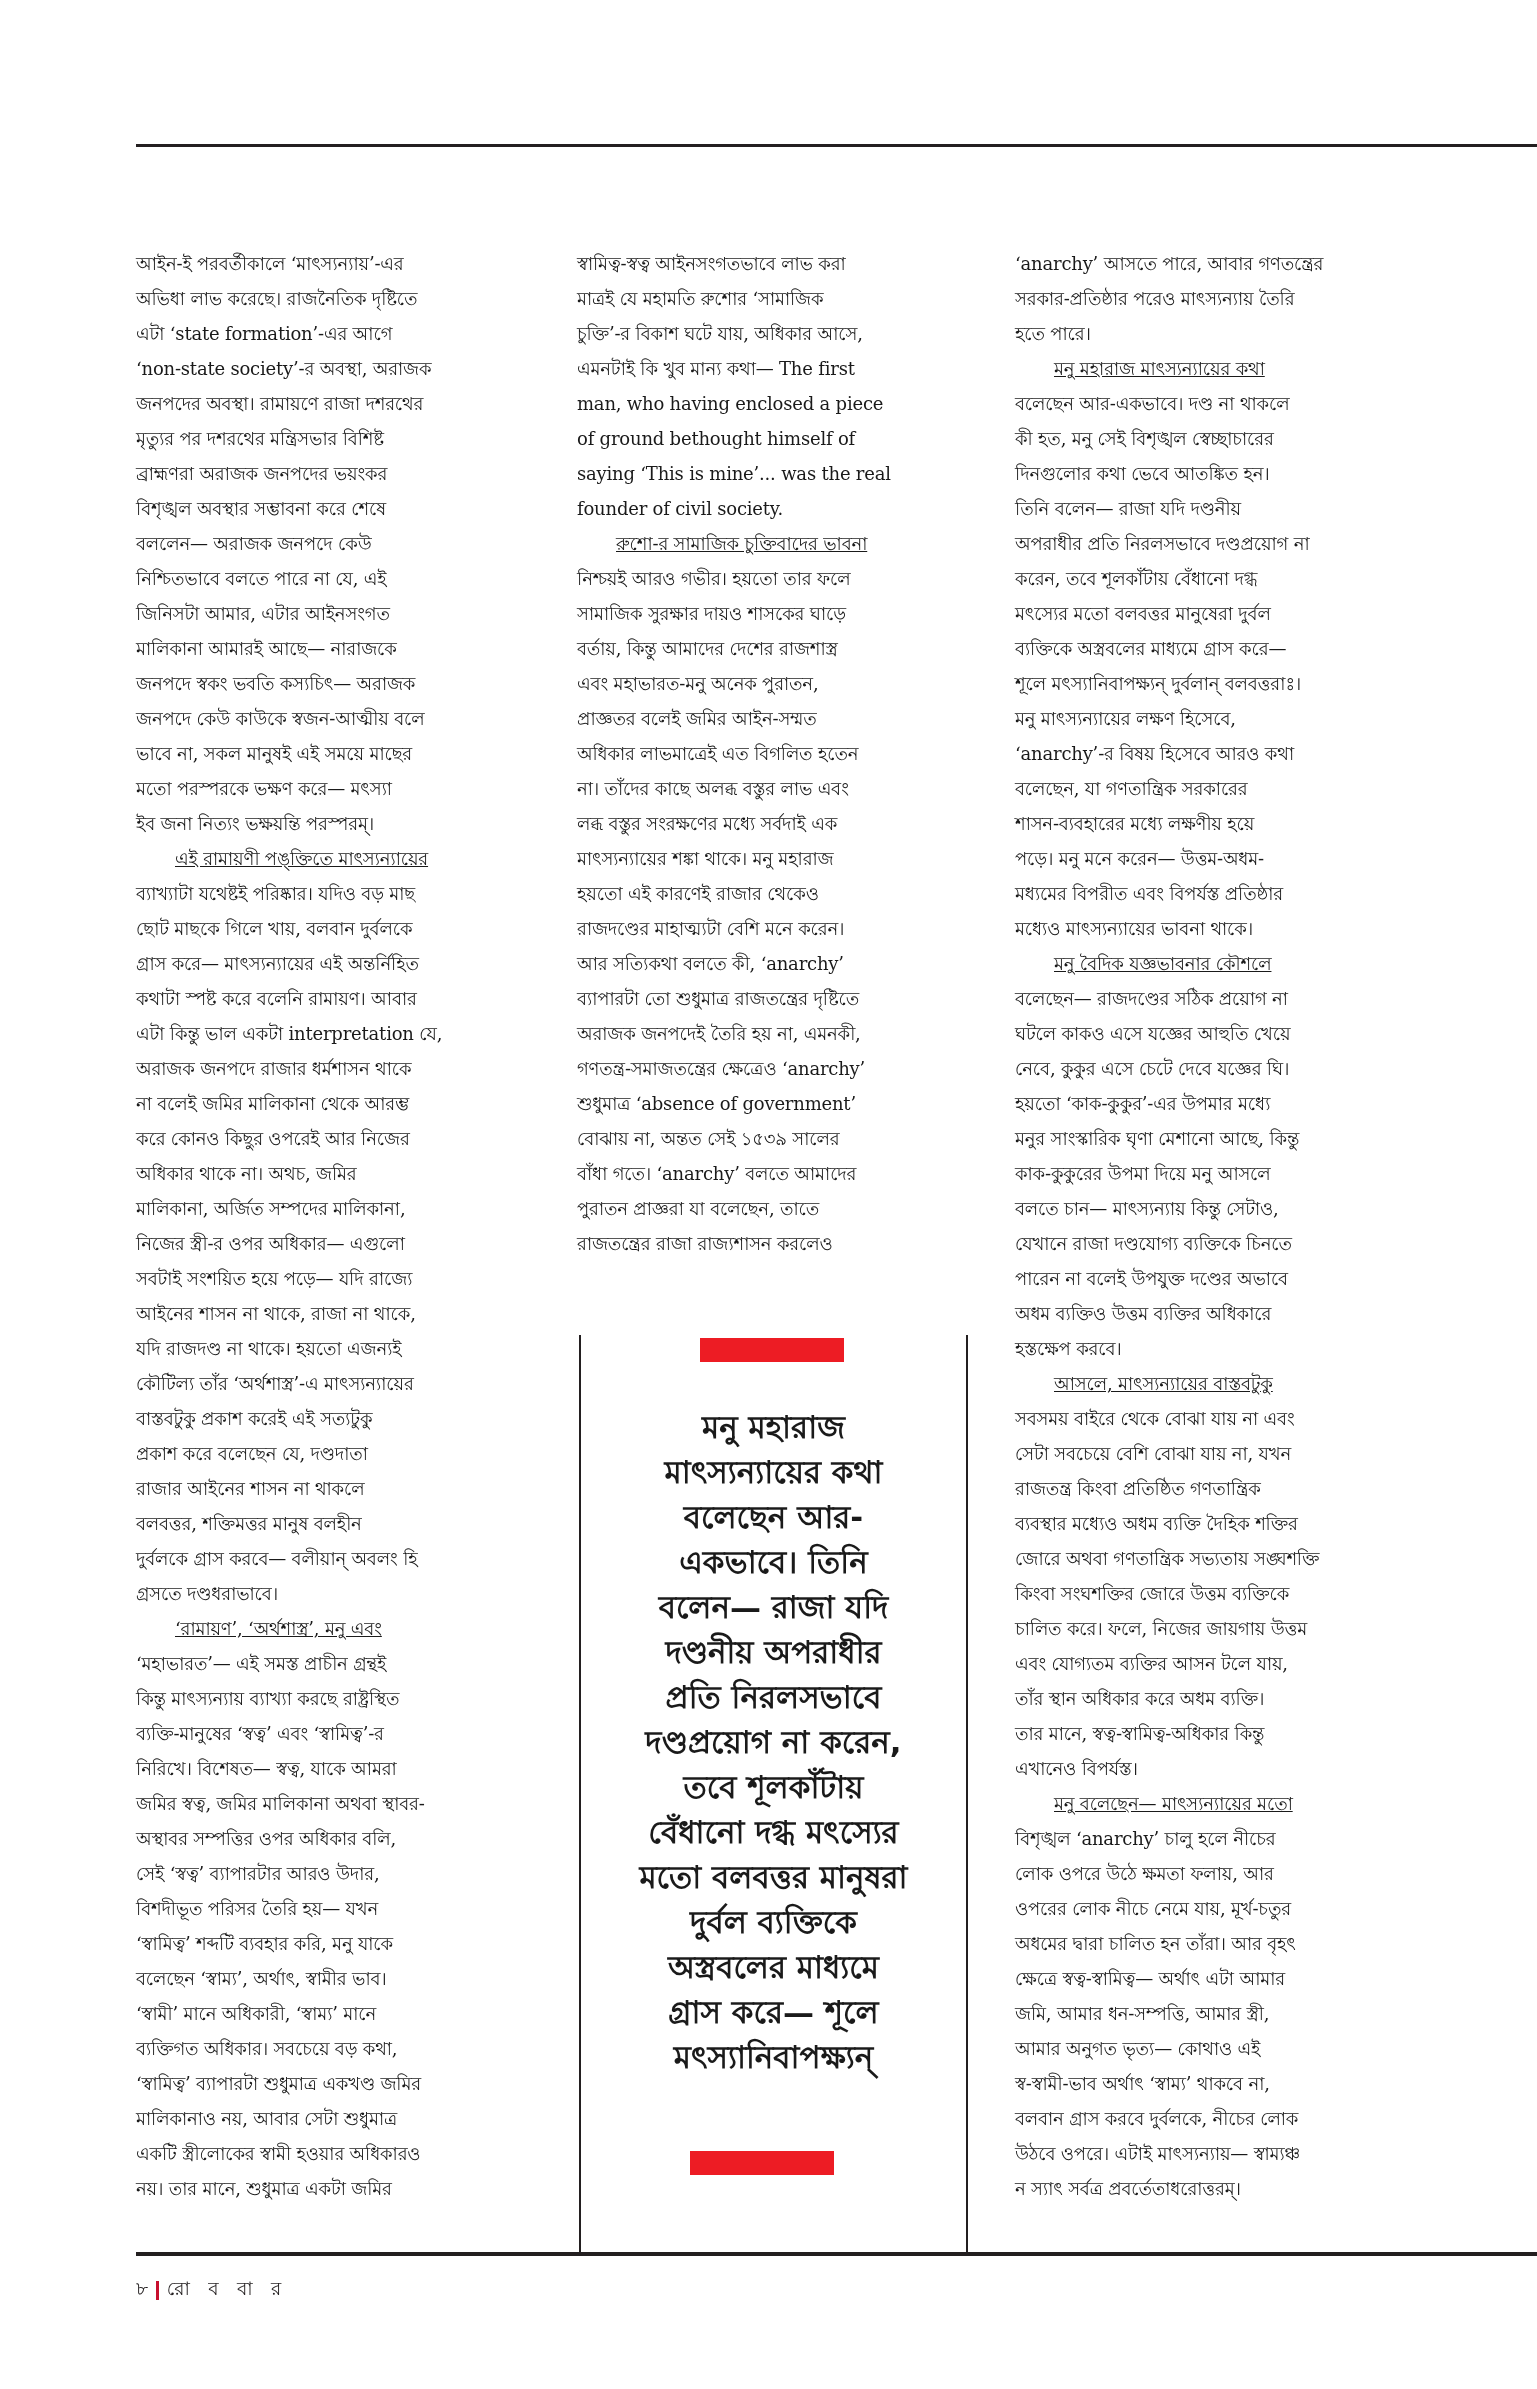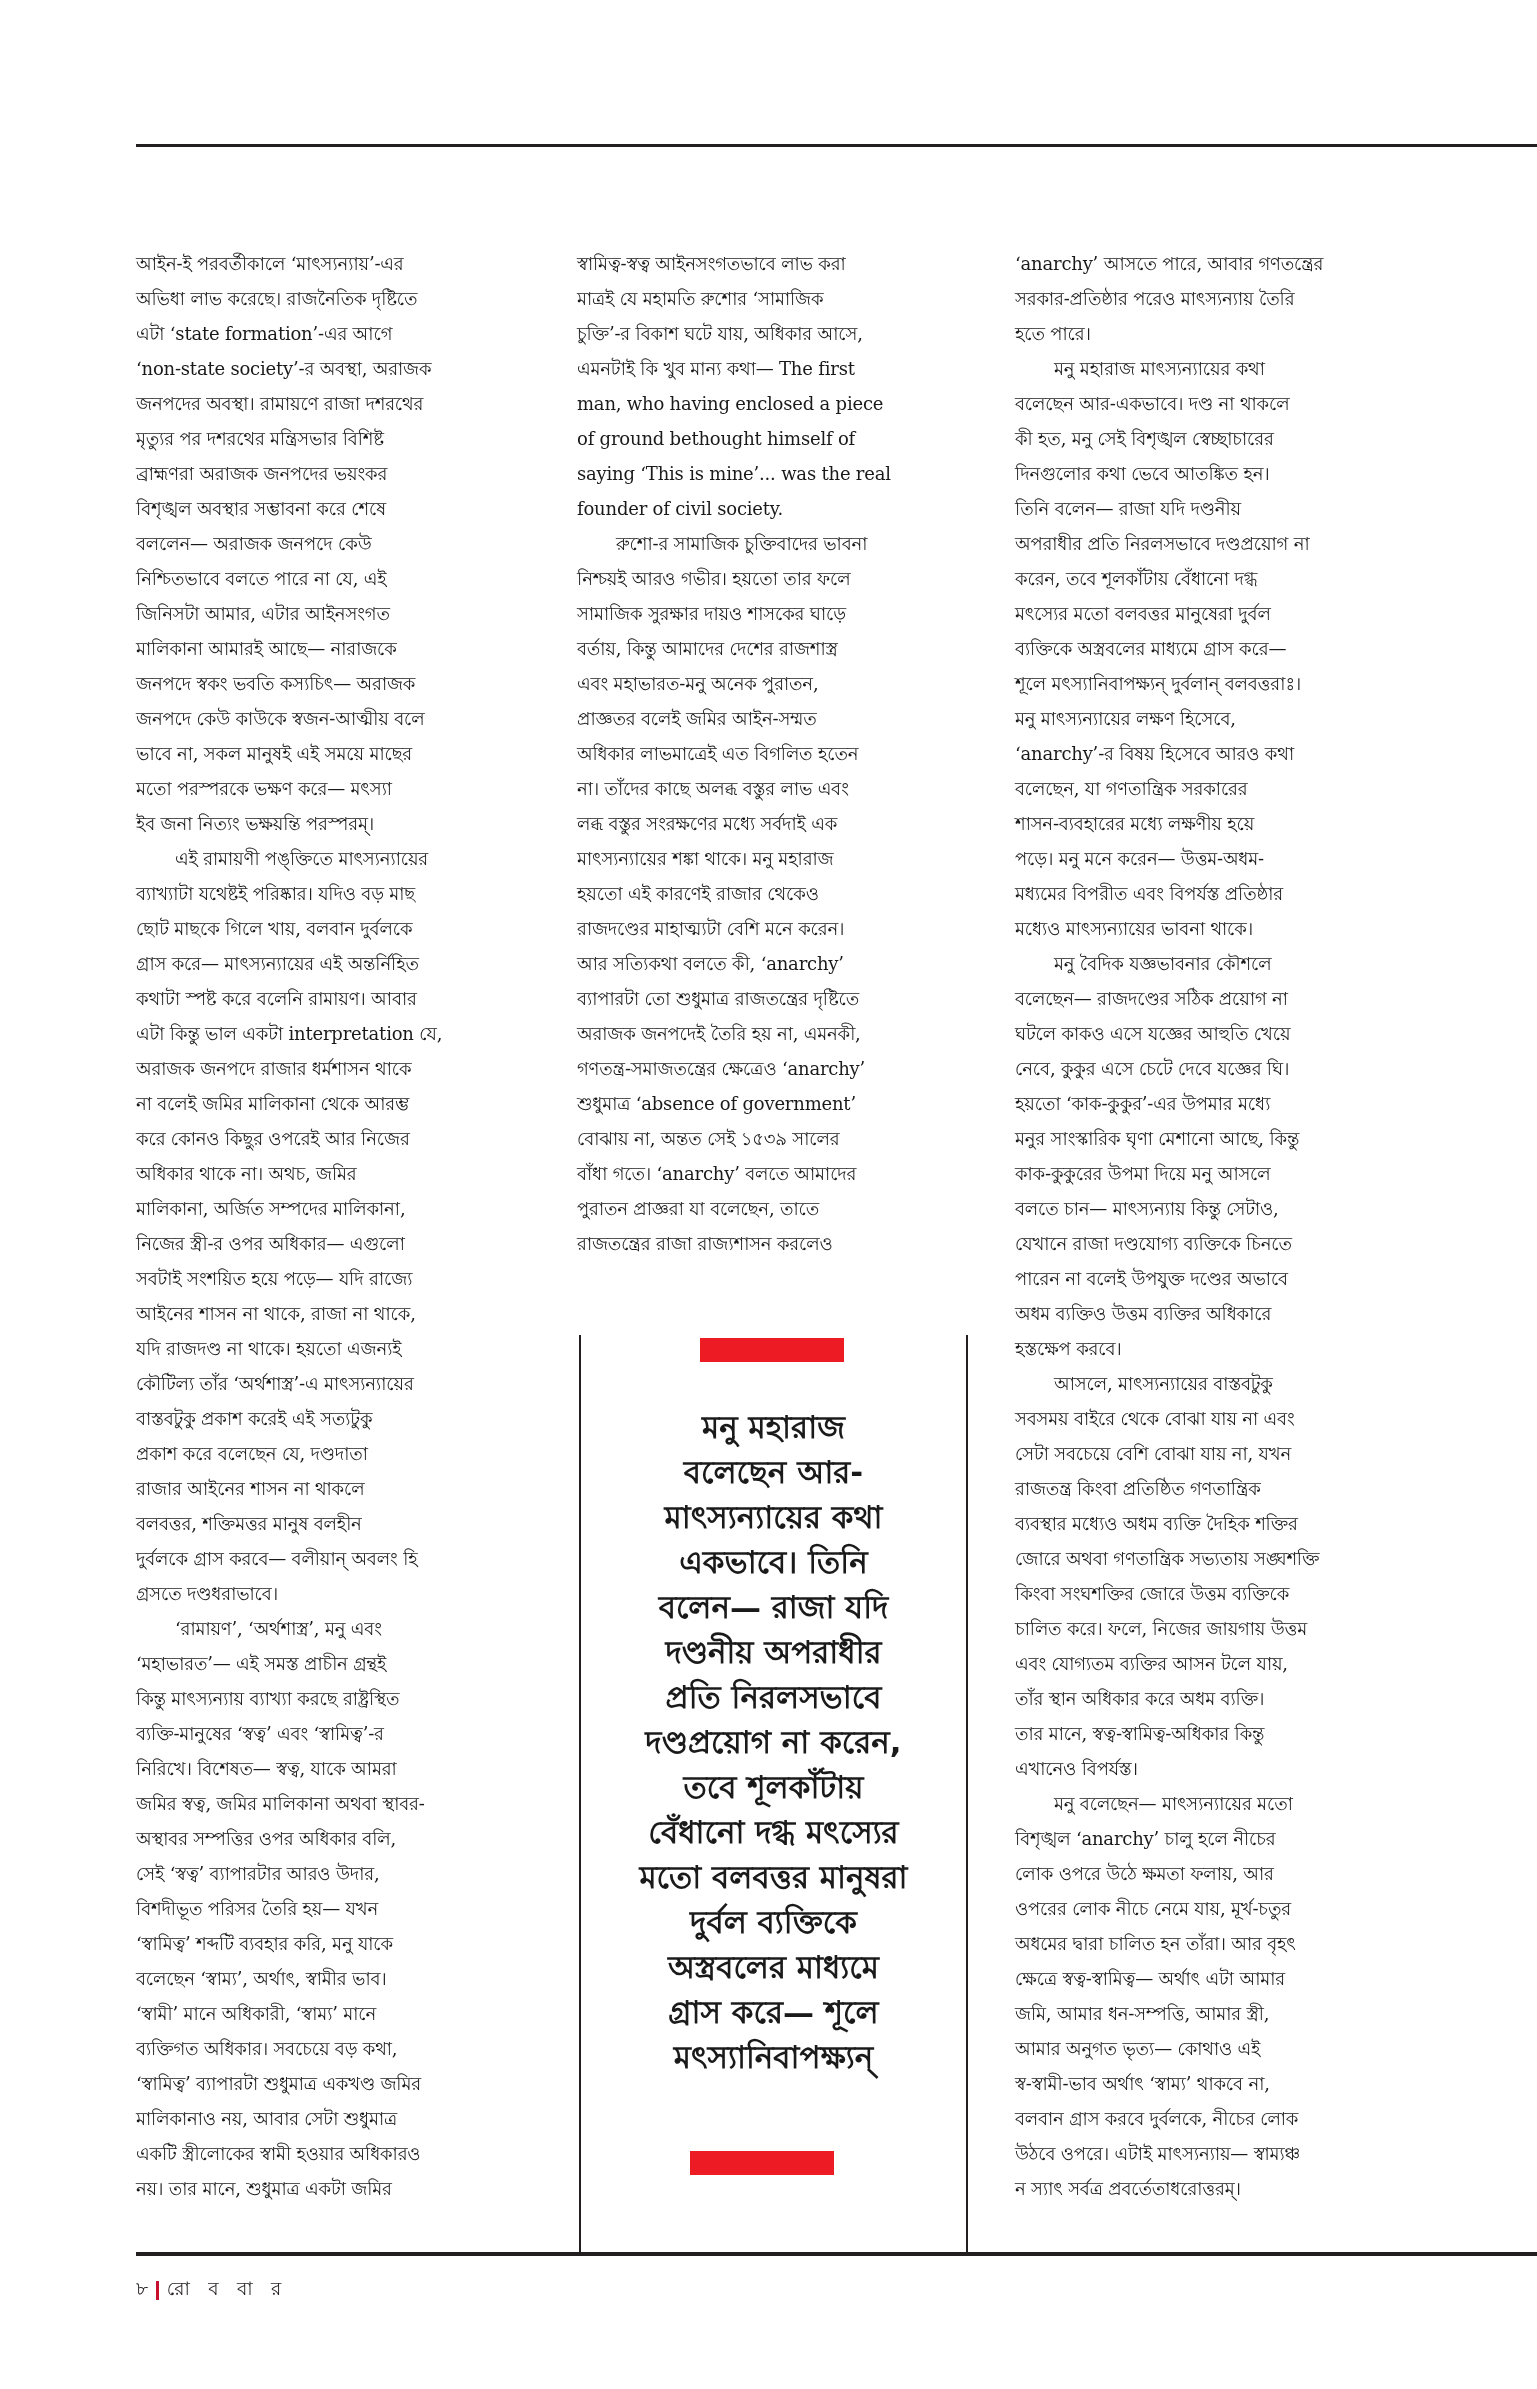--- a/index.html
+++ b/index.html
@@ -5,21 +5,21 @@
   html, body { margin:0; padding:0; background:#ffffff; }
   body { width:1538px; height:2389px; position:relative; overflow:hidden;
          font-family:"DejaVu Serif","Liberation Serif",serif; color:#1a1a1a; }
   .rule-top { position:absolute; left:136px; top:144px; width:1401px; height:3.1px; background:#231f20; }
   .rule-bottom { position:absolute; left:136px; top:2252px; width:1401px; height:3.9px; background:#231f20; }
   .col { position:absolute; top:246px; width:403px; font-size:18px; line-height:35px; letter-spacing:-0.2px; }
   .col1 { left:136px; }
   .col2 { left:577px; width:395px; }
   .col3 { left:1015px; width:411px; }
   .ln { white-space:nowrap; height:35px; display:block; }
-  .ln.ind { padding-left:39px; }
+  .ln.ind { padding-left:39px;text-decoration:underline; }
   .pq { position:absolute; left:579px; top:1335px; width:389px; height:919px;
         border-left:2.3px solid #231f20; border-right:2.3px solid #231f20; box-sizing:border-box; }
   .pq-bar { position:absolute; height:24px; background:#ed1c24; width:144px; }
   .pq-bar.top { left:119px; top:3.1px; }
   .pq-bar.bot { left:109px; top:816px; }
   .pq-text { position:absolute; left:0; right:0; top:70px; text-align:center;
              font-family:"DejaVu Sans","Liberation Sans",sans-serif; font-weight:bold;
              font-size:31px; line-height:45px; color:#1a1a1a; }
   .pq-text .ln { height:45px; }
   .footer { position:absolute; left:136px; top:2275px; font-size:18.6px;
@@ -177,22 +177,22 @@
     <span class="ln">স্ব-স্বামী-ভাব অর্থাৎ ‘স্বাম্য’ থাকবে না,</span>
     <span class="ln">বলবান গ্রাস করবে দুর্বলকে, নীচের লোক</span>
     <span class="ln">উঠবে ওপরে। এটাই মাৎস্যন্যায়— স্বাম্যঞ্চ</span>
     <span class="ln">ন স্যাৎ সর্বত্র প্রবর্তেতাধরোত্তরম্।</span>
   </div>
 
 <div class="pq">
   <div class="pq-bar top" style="background: rgb(237, 28, 36);"></div>
   <div class="pq-text" id="pq-text">
       <span class="ln">মনু মহারাজ</span>
+      <span class="ln">মাৎস্যন্যায়ের কথা</span>
       <span class="ln">বলেছেন আর-</span>
-      <span class="ln">মাৎস্যন্যায়ের কথা</span>
       <span class="ln">একভাবে। তিনি</span>
       <span class="ln">বলেন— রাজা যদি</span>
       <span class="ln">দণ্ডনীয় অপরাধীর</span>
       <span class="ln">প্রতি নিরলসভাবে</span>
       <span class="ln">দণ্ডপ্রয়োগ না করেন,</span>
       <span class="ln">তবে শূলকাঁটায়</span>
       <span class="ln">বেঁধানো দগ্ধ মৎস্যের</span>
       <span class="ln">মতো বলবত্তর মানুষরা</span>
       <span class="ln">দুর্বল ব্যক্তিকে</span>
       <span class="ln">অস্ত্রবলের মাধ্যমে</span>

